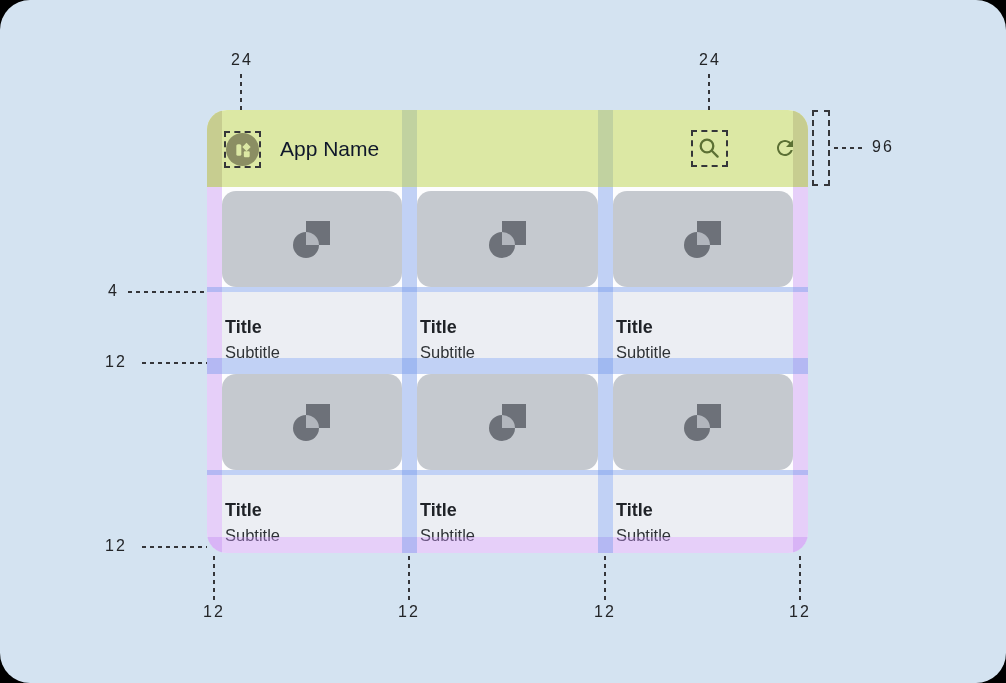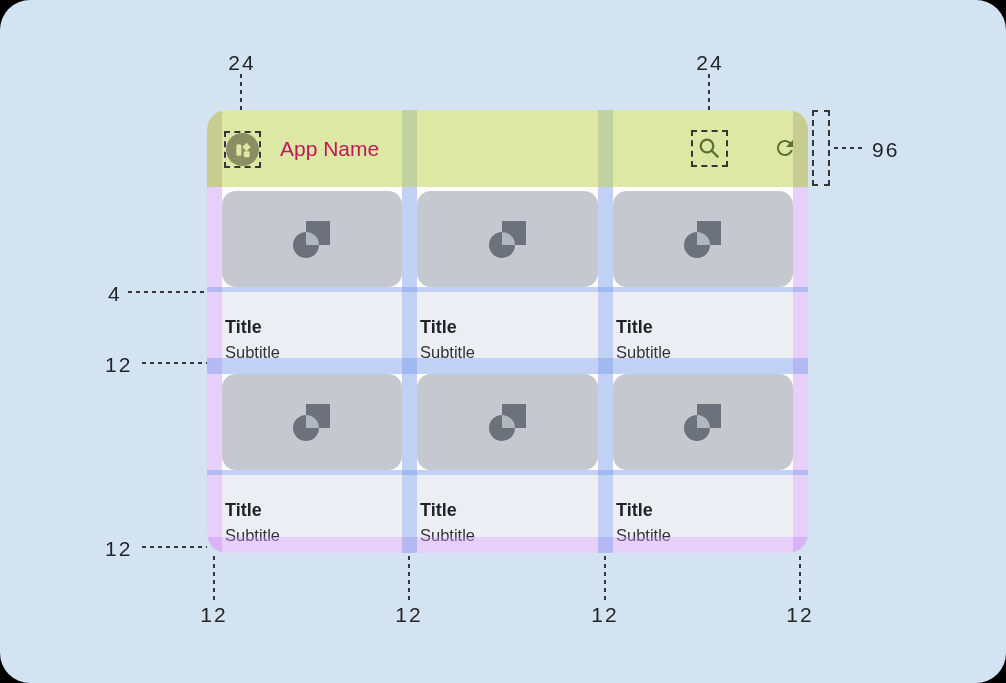--- a/index.html
+++ b/index.html
@@ -38,35 +38,35 @@
 
   
   .appbar { position:absolute; left:0; top:0; right:0; height:77px; background:#dce8a4; z-index:5; }
   .hs { position:absolute; top:0; height:77px; width:15px; }
   .hs-m { background:#c7cd90; }
   .hs-g { background:#c1d2a0; }
   .appbar .content { position:absolute; inset:0; z-index:2; }
   .logo-circle { position:absolute; left:19px; top:23px; width:33px; height:33px;
     border-radius:50%; background:#8b8e63; display:flex; align-items:center; justify-content:center; }
   .app-title { position:absolute; left:73px; top:0; height:77px; line-height:77px;
-    font-size:21px; font-weight:500; color:#be185d; }
+    font-size:21px; font-weight:500; color:#0f172a; }
   .icon-btn { position:absolute; width:24px; height:24px; }
   .search-pos { left:490px; top:26px; }
   .refresh-pos { left:566px; top:26px; }
 
   
   .mbox { position:absolute; border:2px dashed #35363a; z-index:6; }
   .mb-logo { left:17px; top:21px; width:37px; height:37px; }
   .mb-search { left:484px; top:20px; width:37px; height:37px; }
   .mb-56 { left:812px; top:110px; width:18px; height:76px; }
   .vdash { position:absolute; width:2px;
     background:repeating-linear-gradient(180deg,#35363a 0 4px,transparent 4px 8px); }
   .hdash { position:absolute; height:2px;
     background:repeating-linear-gradient(90deg,#35363a 0 4px,transparent 4px 8px); }
-  .dim { position:absolute; font-size:21px; color:#232528; letter-spacing:2px; }
+  .dim { position:absolute; font-size:16px; color:#232528; letter-spacing:2px; }
   .dim.ctr { width:36px; text-align:center; }
 </style>
 </head>
 <body>
 
 <div class="canvas">
 
   <div class="layout">
 
     <div class="card c1 r1">

